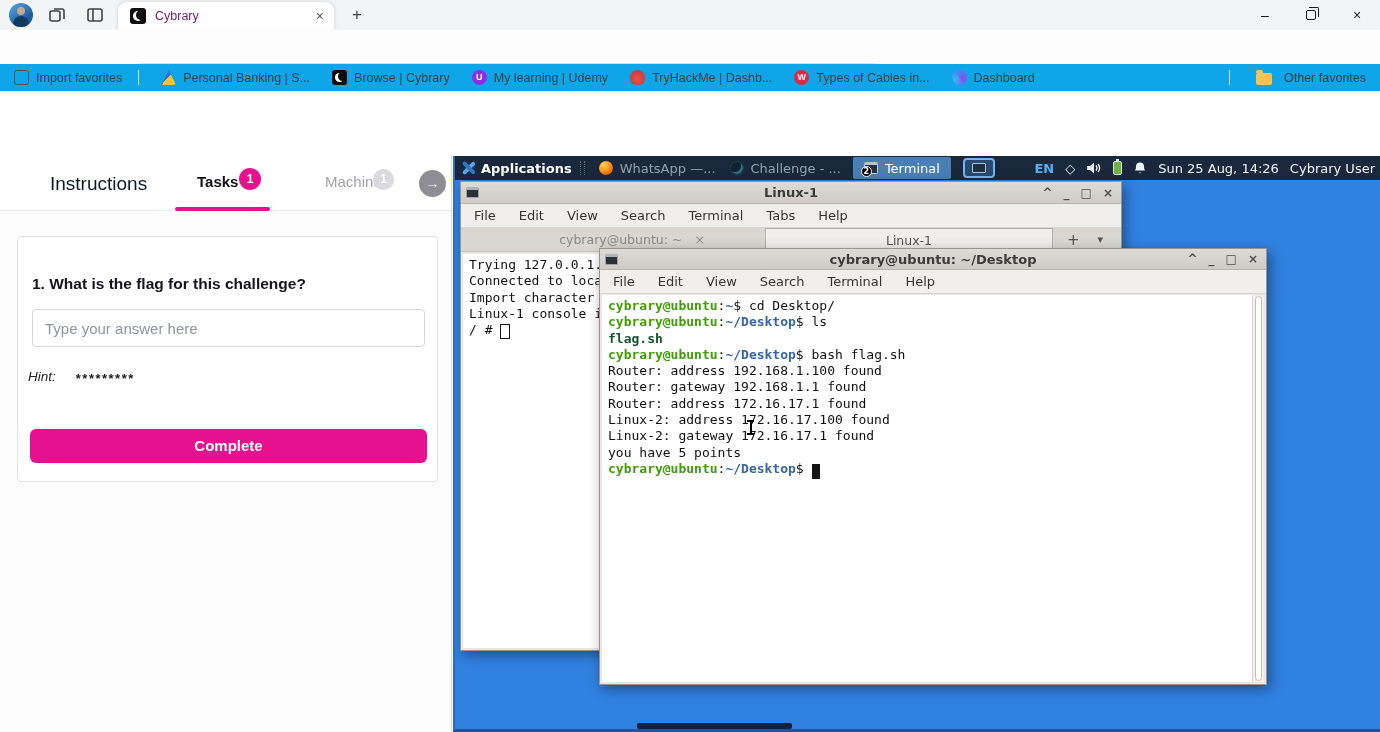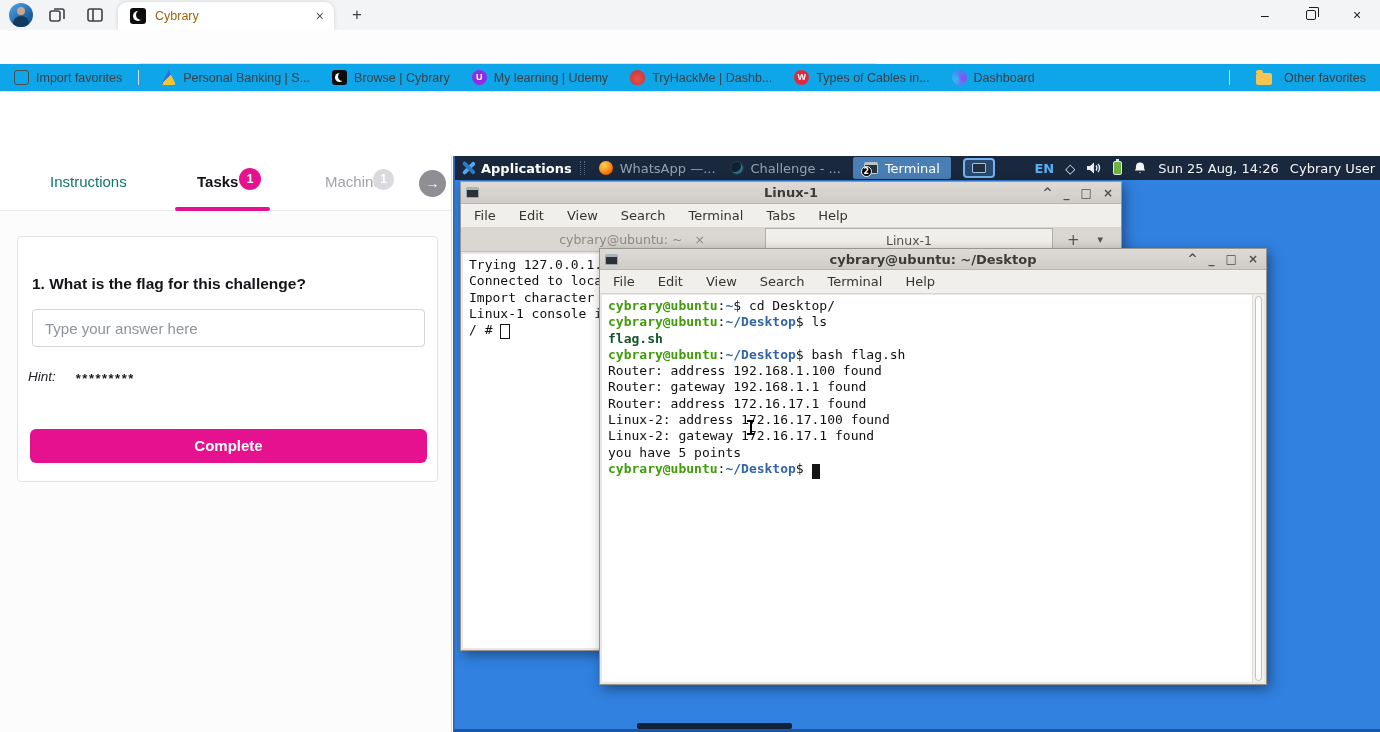--- a/index.html
+++ b/index.html
@@ -11,21 +11,21 @@
 #avatar{position:absolute;left:9px;top:3px;width:24px;height:24px;border-radius:50%;background:linear-gradient(140deg,#56a9e8 0%,#1b5d9e 70%);overflow:hidden}
 #avatar .head{position:absolute;left:8px;top:4px;width:8px;height:8px;border-radius:50%;background:#caa78a}
 #avatar .bod{position:absolute;left:4px;top:13px;width:16px;height:12px;border-radius:8px 8px 0 0;background:#123a5e}
 .ts-ic{position:absolute;top:6px;width:18px;height:18px;color:#3e4247}
 #ic-workspaces{left:48px}
 #ic-tablayout{left:86px}
 #tab{position:absolute;left:118px;top:2px;width:216px;height:28px;background:#fff;border-radius:9px 9px 0 0;box-shadow:0 0 4px rgba(0,0,0,.15);display:flex;align-items:center}
 #tab-favicon{width:16px;height:16px;margin-left:12px;background:#0d0d0d;border-radius:3px;position:relative;overflow:hidden}
 #tab-favicon .c1{position:absolute;left:3px;top:3px;width:10px;height:10px;border-radius:50%;background:#fff}
 #tab-favicon .c2{position:absolute;left:6px;top:2px;width:10px;height:10px;border-radius:50%;background:#0d0d0d}
-#tab-title{margin-left:9px;font-size:12.5px;color:#a16207}
+#tab-title{margin-left:9px;font-size:12.5px;color:#701a75}
 #tab-close{margin-left:auto;margin-right:10px;font-size:14px;color:#50555b;cursor:default}
 #newtab{position:absolute;left:346px;top:4px;width:22px;height:22px;text-align:center;line-height:21px;font-size:17px;color:#3e4247}
 #wincontrols{position:absolute;right:0;top:0;height:30px;display:flex}
 .wc{width:46px;height:30px;display:flex;align-items:center;justify-content:center;font-size:14px;color:#1b1b1b}
 .wc .restore{width:10px;height:10px;border:1.3px solid #1b1b1b;border-radius:2px;position:relative}
 .wc .restore:before{content:"";position:absolute;left:2px;top:-4px;width:9px;height:9px;border:1.3px solid #1b1b1b;border-left:none;border-bottom:none;border-radius:0 2px 0 0}
 
 
 #toolbar{position:absolute;left:0;top:30px;right:0;height:34px;background:#fdfdfd}
 .nav-ic{position:absolute;top:37px;width:22px;height:22px;text-align:center;font-size:17px;color:#33373c;line-height:21px}
@@ -88,21 +88,21 @@
 #level-bar{position:absolute;left:963px;top:131px;width:88px;height:7px;border:1px solid #f2bddc;border-radius:4px;background:#fff}
 #level-bar i{display:block;width:26%;height:100%;background:#e6118e;border-radius:4px}
 #upgrade-btn{position:absolute;left:1095px;top:106px;width:95px;height:35px;background:#e6118e;border-radius:5px;color:#fff;font-weight:700;font-size:14.5px;text-align:center;line-height:35px}
 #discussions-btn{position:absolute;left:1216px;top:103px;width:150px;height:41px;background:#e9e9ec;border-radius:4px;display:flex;align-items:center;justify-content:center;gap:8px;font-weight:700;font-size:15px;color:#121216}
 #disc-icon{width:17px;height:17px;border:1.7px solid #121216;border-radius:50%;position:relative}
 #disc-icon:before{content:"";position:absolute;left:3px;top:4px;width:8px;height:1.6px;background:#121216;box-shadow:0 3px 0 #121216}
 
 
 #panel{position:absolute;left:0;top:156px;width:452px;bottom:0;background:#fcfcfd;border-right:1px solid #d8dade}
 #tabsrow{position:absolute;left:0;top:0;width:100%;height:55px;background:#fff;border-bottom:1px solid #ececf0}
-#tab-instructions{position:absolute;left:50px;top:17px;font-size:15px;color:#0f766e}
+#tab-instructions{position:absolute;left:50px;top:17px;font-size:19px;color:#0f172a}
 #tab-tasks{position:absolute;left:197px;top:17px;font-size:15px;font-weight:700;color:#121217}
 #tasks-badge{position:absolute;left:239px;top:12px;width:22px;height:22px;border-radius:50%;background:#e6118e;color:#fff;font-size:12px;font-weight:700;text-align:center;line-height:22px}
 #tasks-underline{position:absolute;left:175px;top:51px;width:95px;height:4px;background:#e6118e;border-radius:2px}
 #tab-machines{position:absolute;left:325px;top:17px;font-size:15px;color:#a2a2aa}
 #machines-badge{position:absolute;left:373px;top:13px;width:21px;height:21px;border-radius:50%;background:#d9d9de;color:#fff;font-size:12px;font-weight:700;text-align:center;line-height:21px}
 #panel-arrow{position:absolute;left:419px;top:14px;width:27px;height:27px;border-radius:50%;background:#8e8e94;color:#fff;text-align:center;line-height:26px;font-size:14px}
 #taskcard{position:absolute;left:17px;top:80px;width:421px;height:246px;background:#fff;border:1px solid #e3e3e7;border-radius:4px}
 #question{position:absolute;left:14px;top:38px;font-size:15.5px;font-weight:700;color:#141419}
 #answer-input{position:absolute;left:14px;top:72px;width:393px;height:38px;border:1px solid #d6d6da;border-radius:4px;font-size:15px;padding:0 12px;color:#222;font-family:"Liberation Sans",sans-serif;background:#fff}
 #answer-input::placeholder{color:#8e949b}

